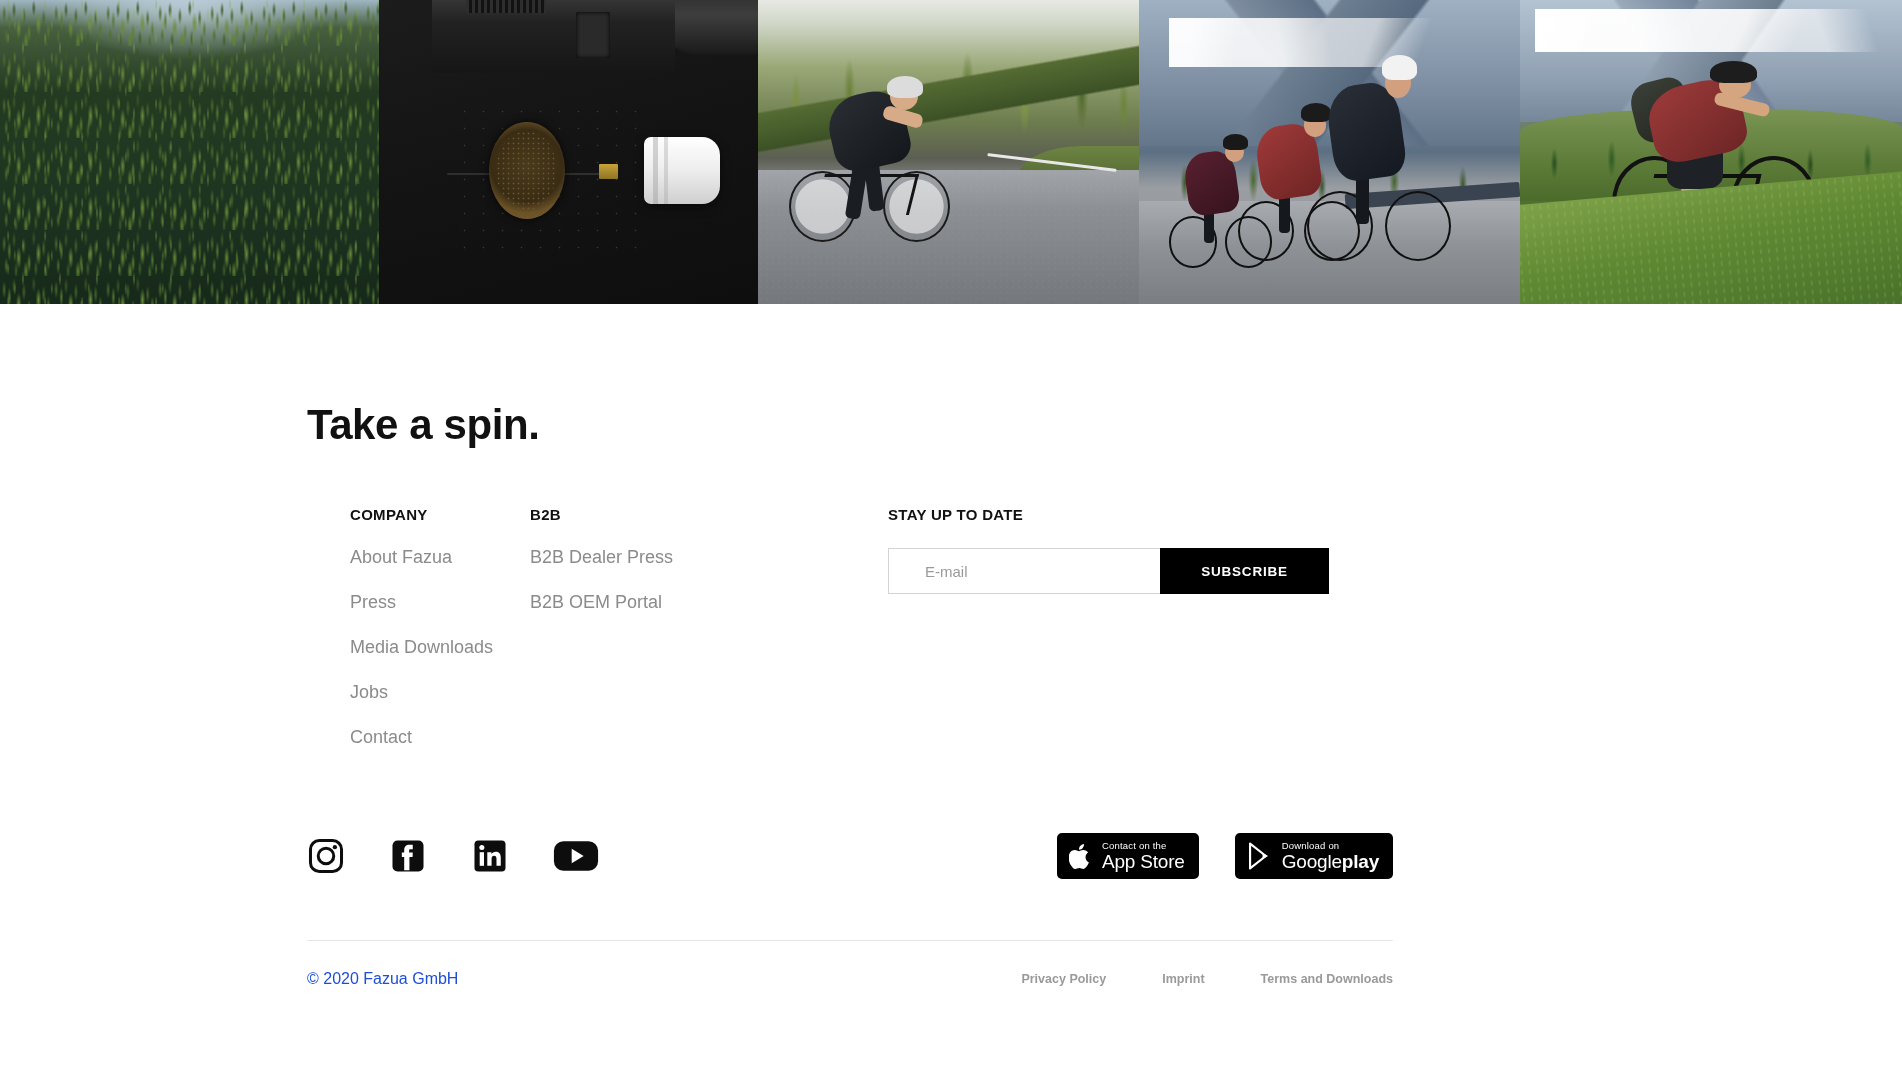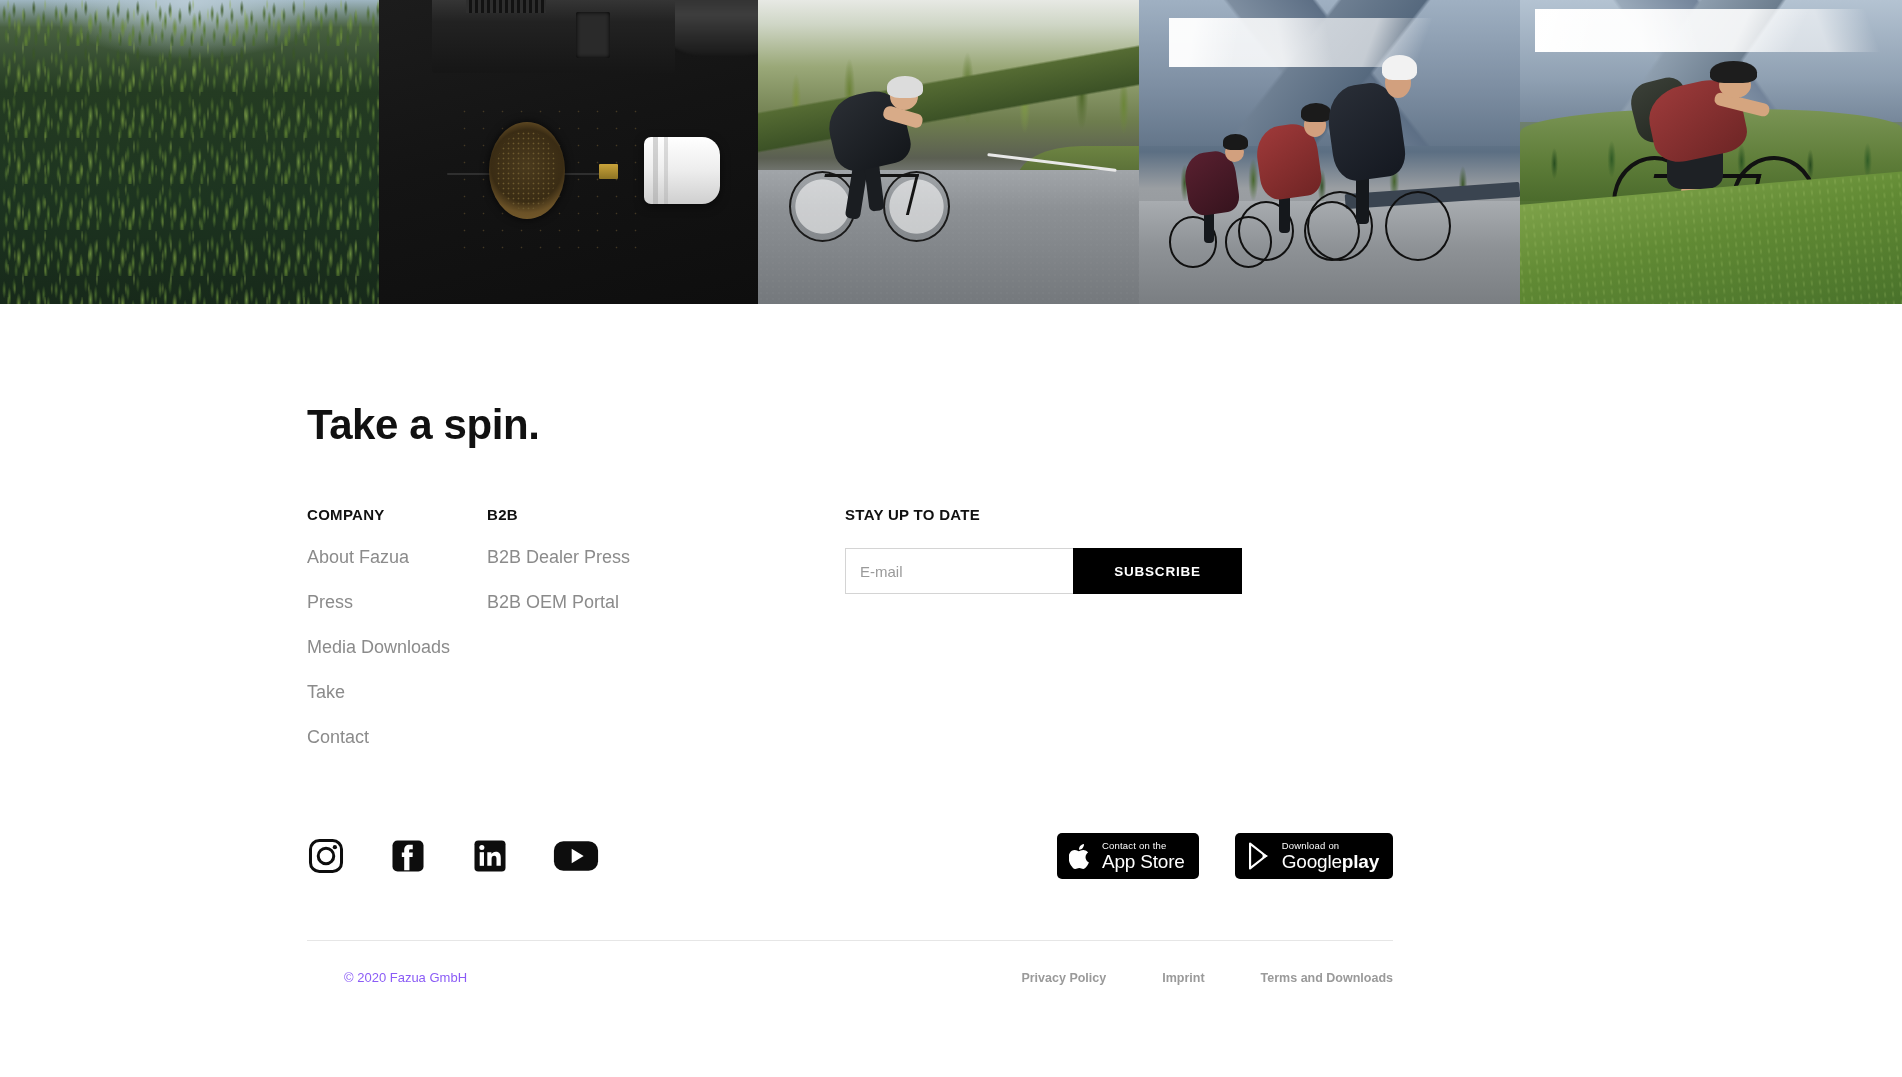--- a/index.html
+++ b/index.html
@@ -343,21 +343,21 @@
     letter-spacing: -.4px;
     color: #111111;
     padding-top: 97px;
   }
 
   .cols {
     display: flex;
     margin-top: 57px;
   }
   .col { flex: 0 0 auto; }
-  .col.company { width: 180px; }
+  .col.company { width: 180px; margin-left: 43px; }
   .col.explore { width: 182px; }
   .col.b2b { width: 358px; }
   .col.news { width: 366px; }
 
   .col-title {
     font-size: 15px;
     font-weight: 700;
     letter-spacing: .3px;
     color: #111111;
     margin-bottom: 25px;
@@ -376,21 +376,21 @@
   .subscribe-row {
     display: flex;
     height: 46px;
     width: 361px;
   }
   .email-input {
     flex: 1 1 auto;
     border: 1px solid #d4d4d4;
     border-right: none;
     background: #fff;
-    padding: 0 14px;
+    padding: 0 36px;
     font-size: 15px;
     font-family: "Liberation Sans", sans-serif;
     color: #333;
     outline: none;
   }
   .email-input::placeholder { color: #9a9a9a; }
   .subscribe-btn {
     flex: 0 0 169px;
     background: #000000;
     color: #ffffff;
@@ -435,21 +435,21 @@
     background: #e6e6e6;
     width: 1086px;
   }
 
   .bottom-bar {
     display: flex;
     align-items: center;
     justify-content: space-between;
     padding-top: 29px;
   }
-  .copyright { font-size: 13px; color: #8b5cf6; margin-left: 37px; }
+  .copyright { font-size: 16px; color: #1d4ed8; }
   .legal { display: flex; gap: 0; font-weight: bold; }
   .legal a {
     font-size: 12.5px;
     color: #9a9a9a;
     text-decoration: none;
     cursor: pointer;
     margin-left: 56px;
   }
   .legal a:first-child { margin-left: 0; }
 </style>
@@ -564,21 +564,21 @@
 
     <h1 class="headline">Take a spin.</h1>
 
     <div class="cols">
 
       <div class="col company">
         <div class="col-title">COMPANY</div>
         <a class="link">About Fazua</a>
         <a class="link">Press</a>
         <a class="link">Media Downloads</a>
-        <a class="link">Take</a>
+        <a class="link">Jobs</a>
         <a class="link">Contact</a>
       </div>
 
 
       <div class="col b2b">
         <div class="col-title">B2B</div>
         <a class="link">B2B Dealer Press</a>
         <a class="link">B2B OEM Portal</a>
       </div>
 

